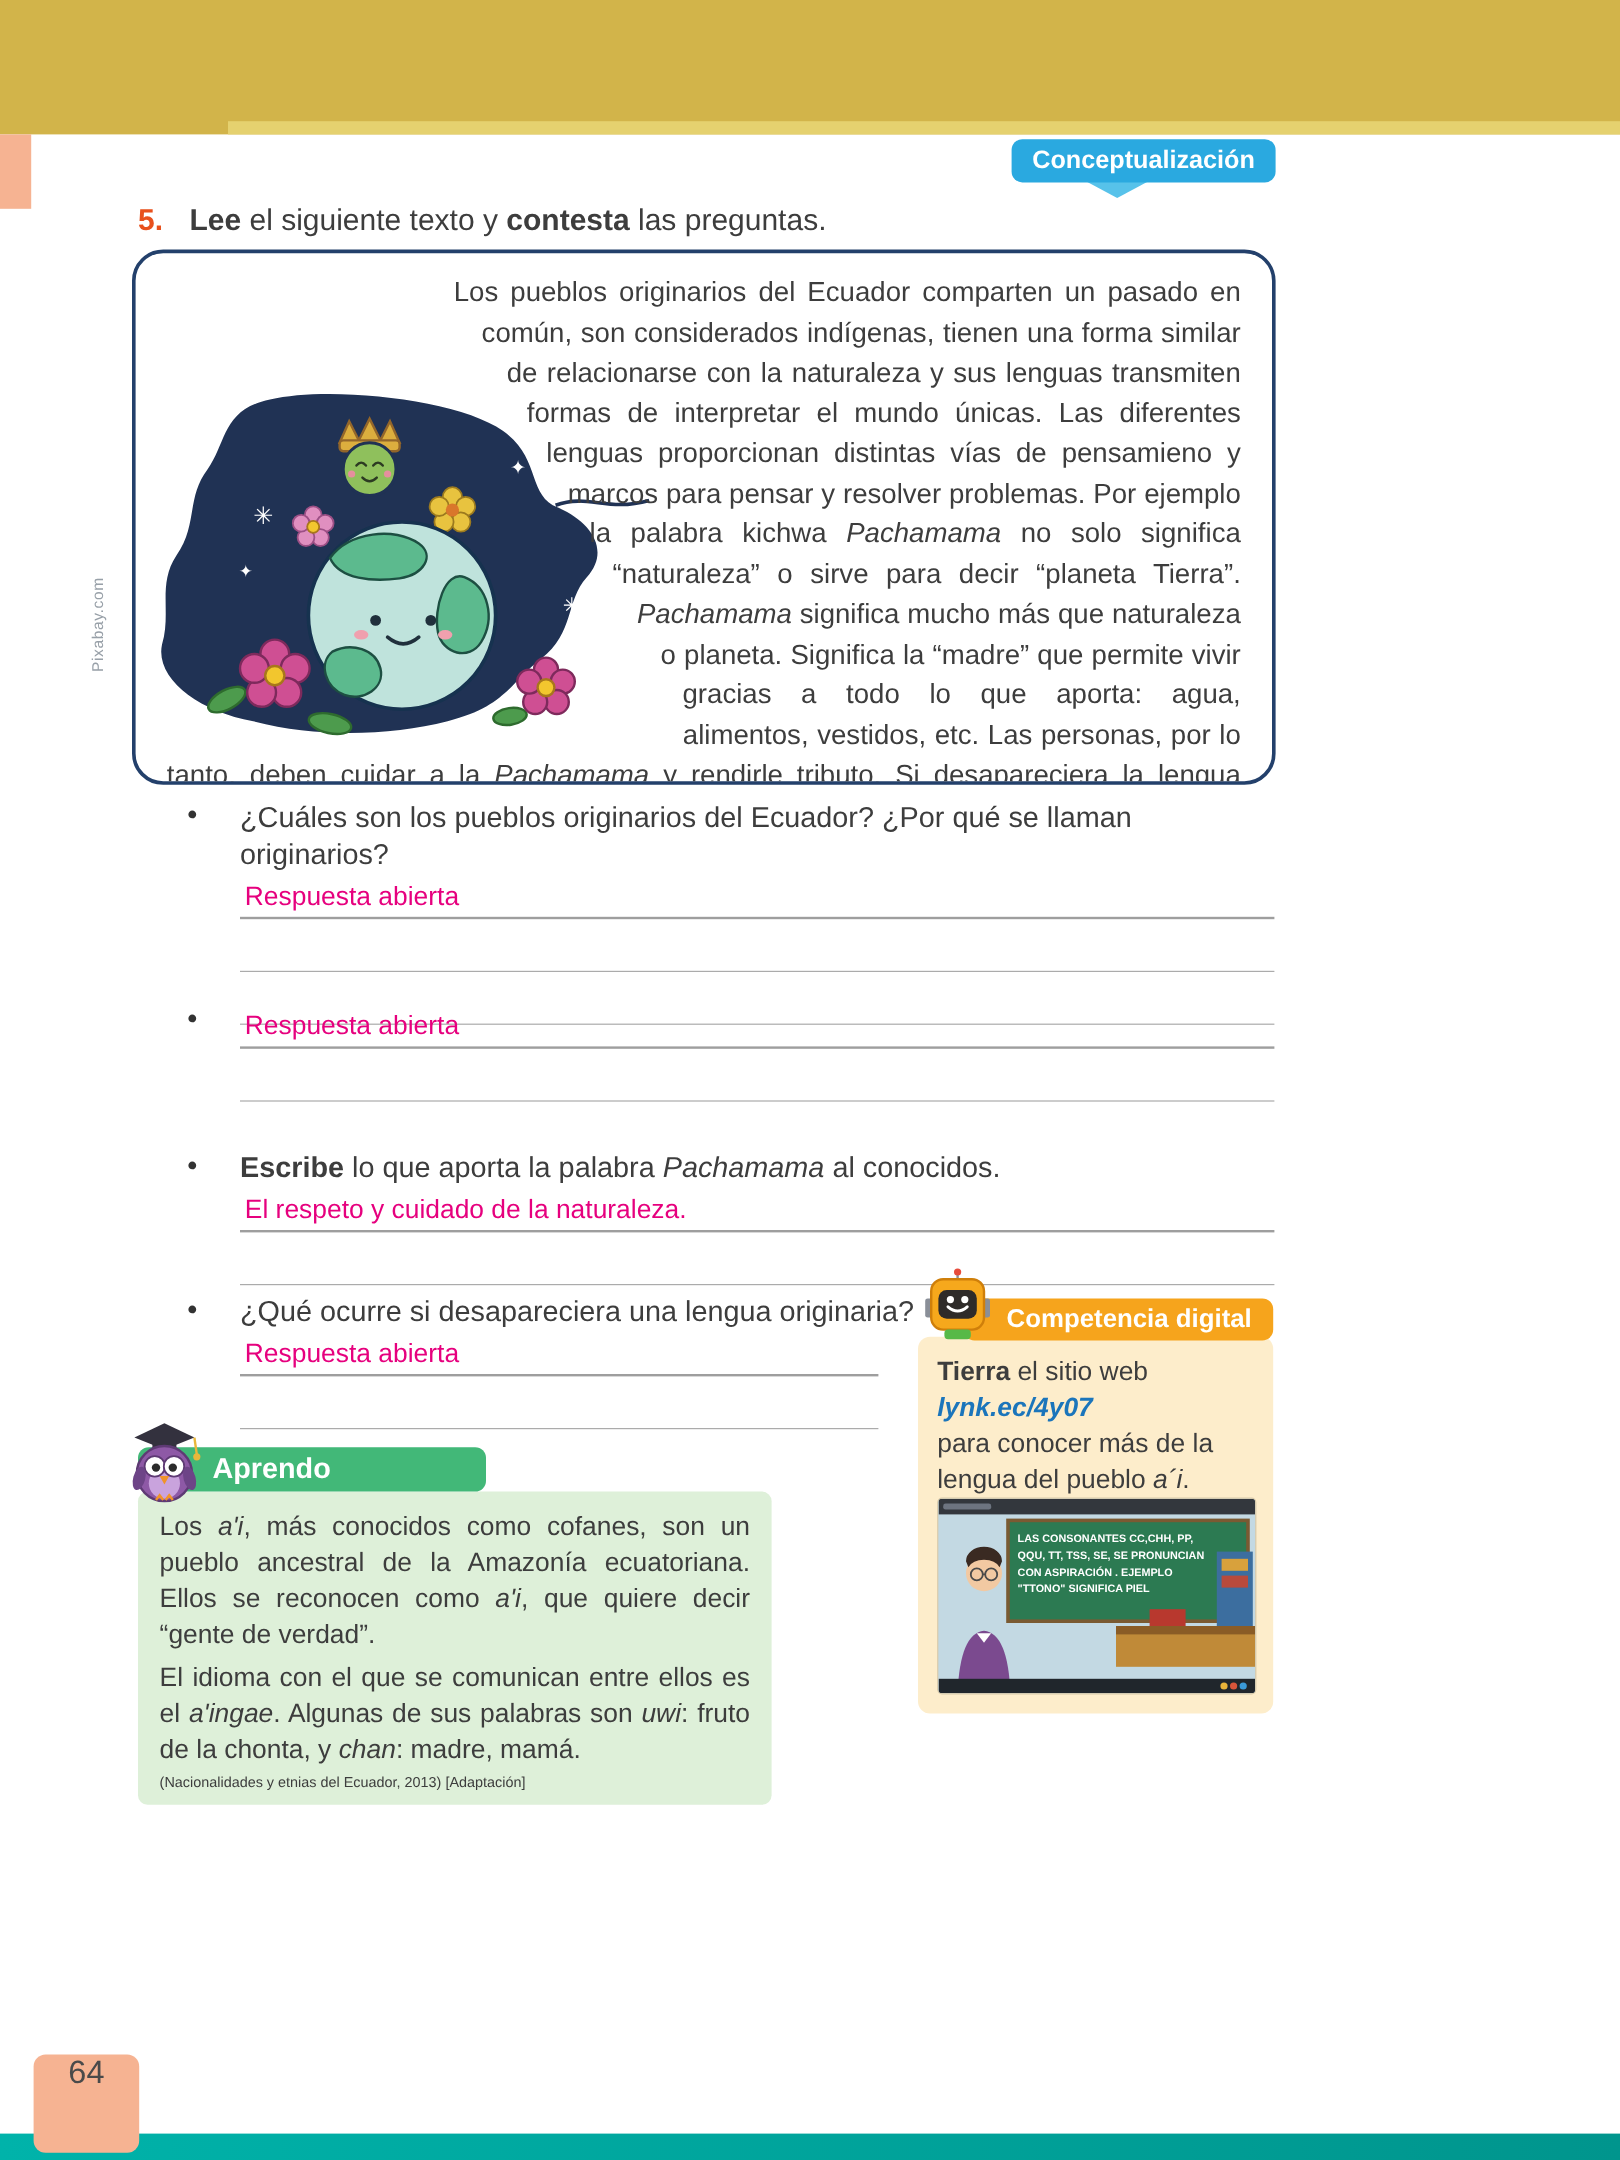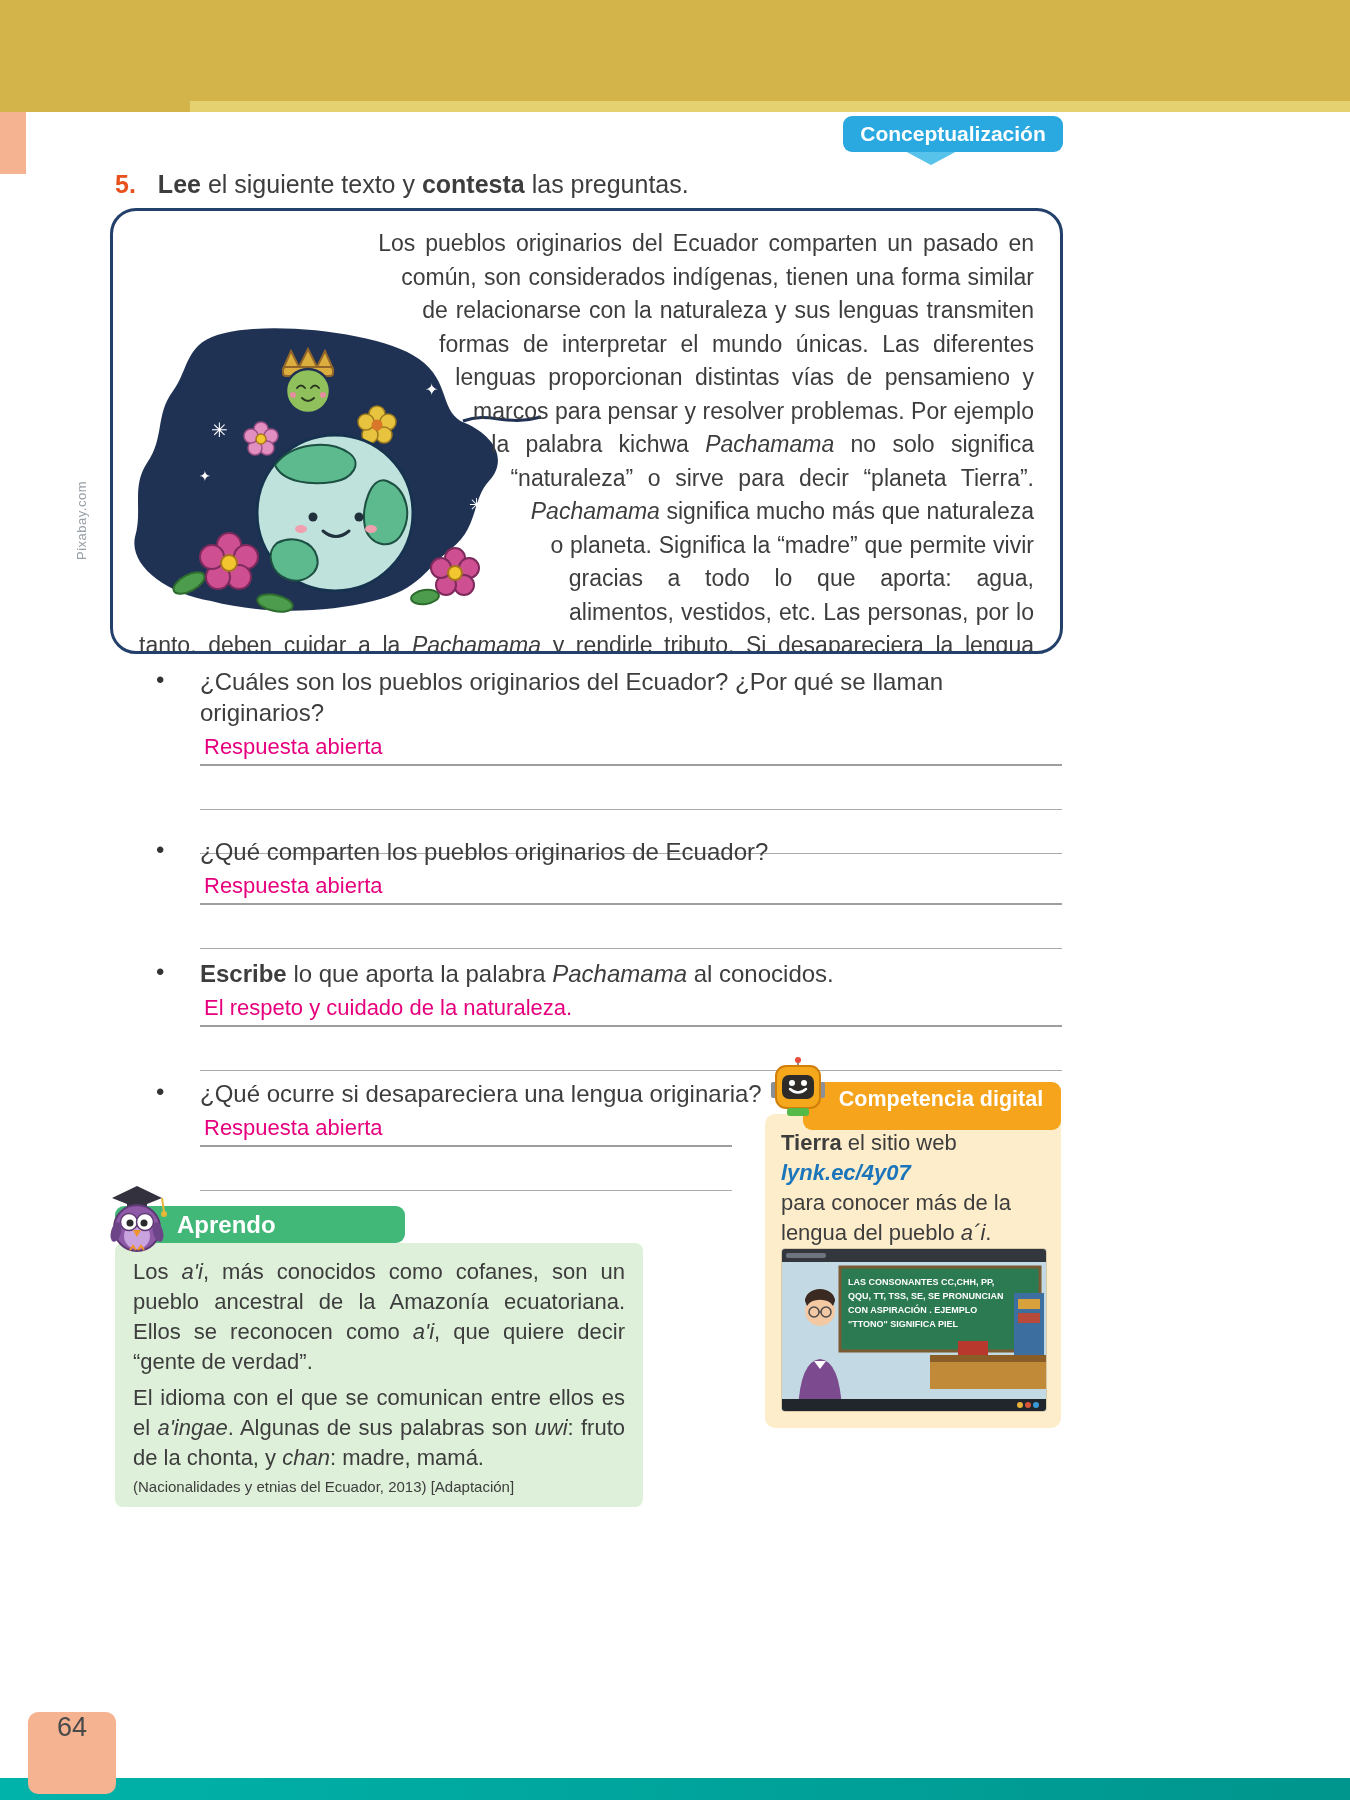--- a/index.html
+++ b/index.html
@@ -50,26 +50,26 @@
   
   .aprendo{position:absolute;left:100px;top:1176px;width:645px;}
   .owl{position:absolute;left:0;top:0;width:74px;height:76px;z-index:2;}
   .aprendo-header{position:absolute;left:15px;top:30px;width:290px;height:37px;background:var(--green);
           border-radius:9px;color:#fff;font-size:24px;font-weight:700;line-height:37px;
           padding-left:62px;box-sizing:border-box;z-index:1;}
   .aprendo-body{position:absolute;left:15px;top:67px;width:528px;background:var(--green-bg);
           border-radius:8px;padding:14px 18px 12px;box-sizing:border-box;}
   .aprendo-body p{margin:0;font-size:22px;line-height:30px;text-align:justify;}
   .aprendo-body p + p{margin-top:6px;}
-  .aprendo-source{margin-top:5px;font-size:15px;color:#3d3d3d;}
+  .aprendo-source{margin-top:5px;font-size:12px;color:#3d3d3d;}
 
   
   .competencia{position:absolute;left:765px;top:1056px;width:296px;}
   .robot{position:absolute;left:2px;top:0;width:62px;height:64px;z-index:3;}
-  .comp-header{position:absolute;left:38px;top:26px;width:258px;height:48px;background:var(--orange);
+  .comp-header{position:absolute;left:38px;top:26px;width:258px;height:35px;background:var(--orange);
           border-radius:9px;color:#fff;font-weight:700;font-size:21.5px;line-height:35px;text-align:center;
           box-sizing:border-box;padding-left:18px;z-index:2;}
   .comp-body{position:absolute;left:0;top:58px;width:296px;background:var(--orange-bg);
           border-radius:10px;padding:14px 16px 16px;box-sizing:border-box;z-index:1;}
   .comp-body .txt{font-size:22px;line-height:30px;color:var(--ink);}
   .comp-link{font-size:22px;line-height:30px;}
   .video{width:264px;height:162px;border-radius:4px;overflow:hidden;border:1px solid #d8c9a8;background:#c3d9e3;}
   .video svg{display:block;width:100%;height:100%;}
 
   
@@ -170,21 +170,20 @@
     <p class="q-text"><span>¿Cuáles son los pueblos originarios del Ecuador? ¿Por qué se llaman originarios?</span></p>
     <div class="ans-row first">
       <span class="ans">Respuesta abierta</span>
     </div>
     <div class="ans-row extra"></div>
     <div class="ans-row extra"></div>
   </div>
 
   <div class="question" style="top:836px">
     <span class="q-bullet"></span>
-    <p class="q-text"><span>¿Qué comparten los pueblos originarios de Ecuador?</span></p>
     <div class="ans-row first">
       <span class="ans">Respuesta abierta</span>
     </div>
     <div class="ans-row extra"></div>
   </div>
 
   <div class="question" style="top:958px">
     <span class="q-bullet"></span>
     <p class="q-text"><span class="b">Escribe</span><span> lo que aporta la palabra </span><span class="i">Pachamama</span><span> al conocidos.</span></p>
     <div class="ans-row first">

